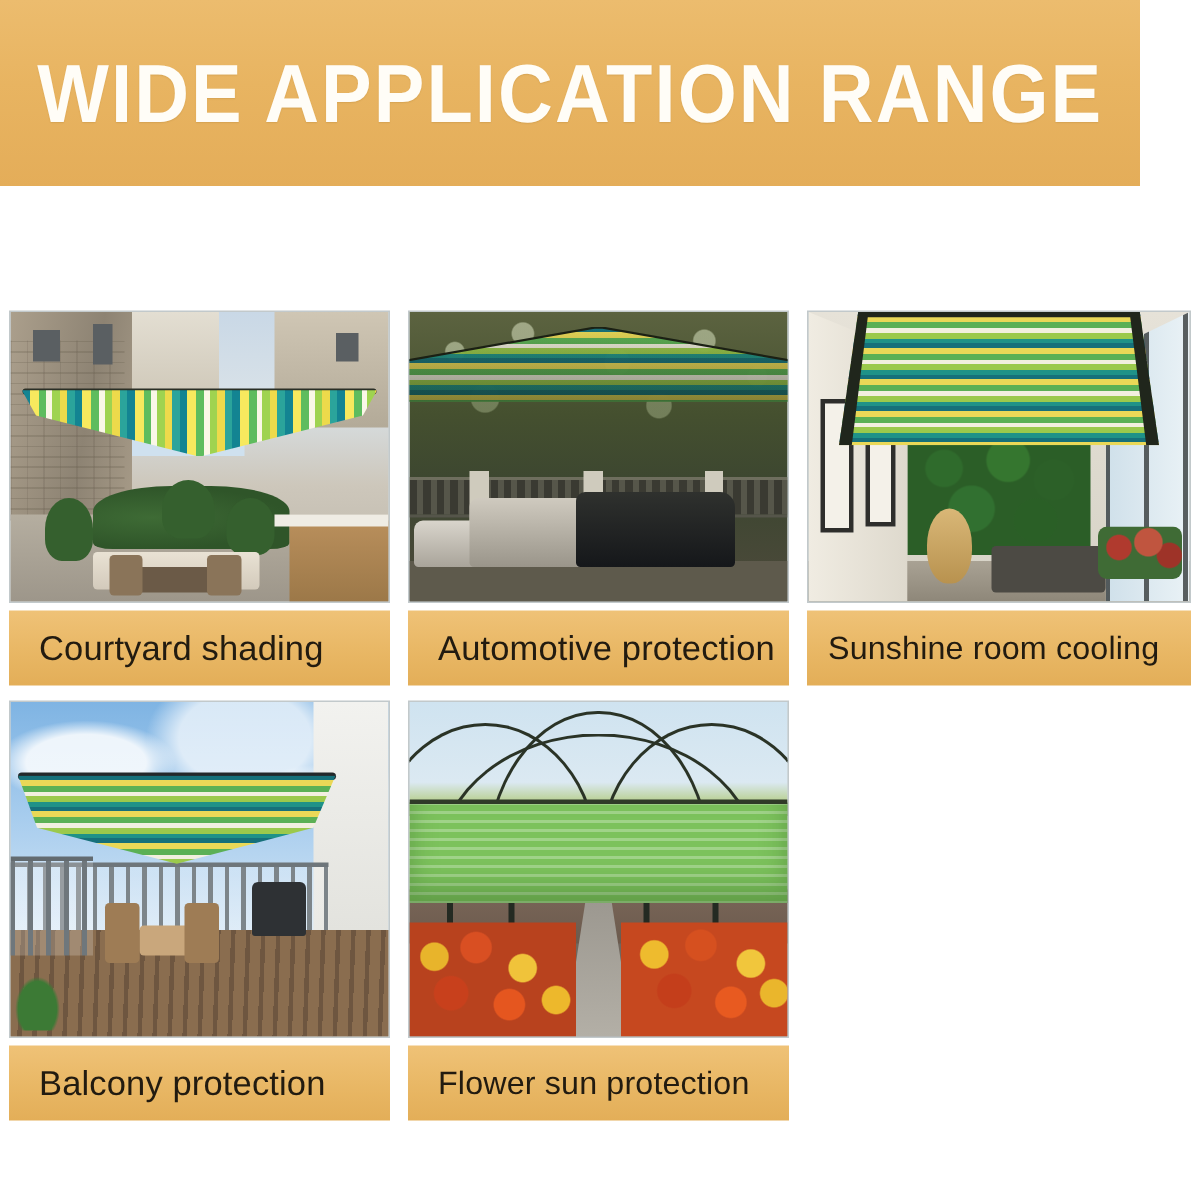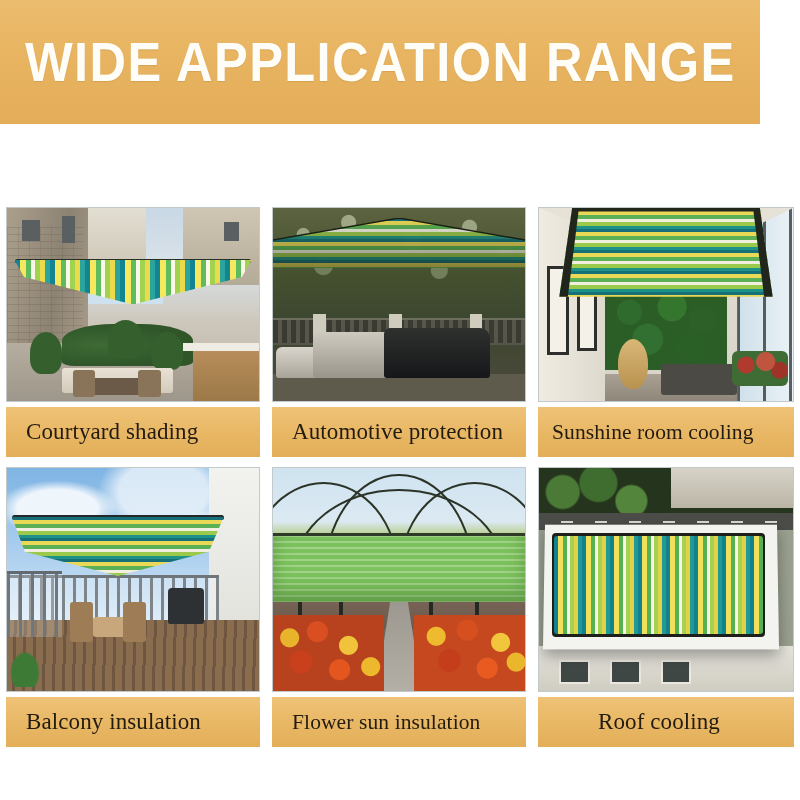--- a/index.html
+++ b/index.html
@@ -62,21 +62,21 @@
     display: flex;
     align-items: center;
     padding-left: 20px;
     margin-top: 5px;
     overflow: hidden;
   }
   .caption-col-3 { padding-left: 14px; }
   .caption-text {
     color: #221b10;
     font-size: 23px;
-    font-family: Liberation Serif, serif;
+    font-family: Liberation Sans, sans-serif;
     white-space: nowrap;
     letter-spacing: 0.1px;
   }
   .caption-text.sm { font-size: 21.5px; }
 
   
   .stripes {
     background-image: repeating-linear-gradient(
       90deg,
       #13818f 0px, #13818f 5px,
@@ -411,21 +411,21 @@
       <div class="p4-rail-l"></div>
       <div class="p4-grill"></div>
       <div class="p4-table"></div>
       <div class="p4-chair4" style="left:25%;"></div>
       <div class="p4-chair4" style="left:46%;"></div>
       <div class="p4-plant"></div>
       <div class="p4-sail-rim"></div>
       <div class="p4-sail stripes-h"></div>
     </div>
     <div class="caption">
-      <span class="caption-text">Balcony insulation</span>
+      <span class="caption-text">Balcony protection</span>
     </div>
   </div>
 
   <div class="cell">
     <div class="photo">
       <div class="p5-bg"></div>
       <div class="p5-archs">
         <div class="p5-arch" style="left:-10%;top:18%;width:60%;height:120%;"></div>
         <div class="p5-arch" style="left:20%;top:8%;width:60%;height:140%;"></div>
         <div class="p5-arch" style="left:50%;top:18%;width:60%;height:120%;"></div>
@@ -437,37 +437,18 @@
       <div class="p5-post" style="left:62%;top:50%;height:32%;"></div>
       <div class="p5-post" style="left:80%;top:52%;height:30%;"></div>
       <div class="p5-path"></div>
       <div class="p5-bedL"></div>
       <div class="p5-bedR"></div>
       <div class="p5-housing"></div>
       <div class="p5-shade"></div>
       <div class="p5-shade-top"></div>
     </div>
     <div class="caption">
-      <span class="caption-text sm">Flower sun insulation</span>
+      <span class="caption-text sm">Flower sun protection</span>
     </div>
   </div>
 
-  <div class="cell">
-    <div class="photo">
-      <div class="p6-bg"></div>
-      <div class="p6-top"></div>
-      <div class="p6-house-far"></div>
-      <div class="p6-trees"></div>
-      <div class="p6-road"></div>
-      <div class="p6-lower"></div>
-      <div class="p6-win" style="left:8%;"></div>
-      <div class="p6-win" style="left:28%;"></div>
-      <div class="p6-win" style="left:48%;"></div>
-      <div class="p6-roof"></div>
-      <div class="p6-shade-frame"></div>
-      <div class="p6-shade stripes-fine"></div>
-    </div>
-    <div class="caption caption-col-3">
-      <span class="caption-text" style="margin-left:46px;">Roof cooling</span>
-    </div>
-  </div>
 
 </div>
 
 </body></html>

